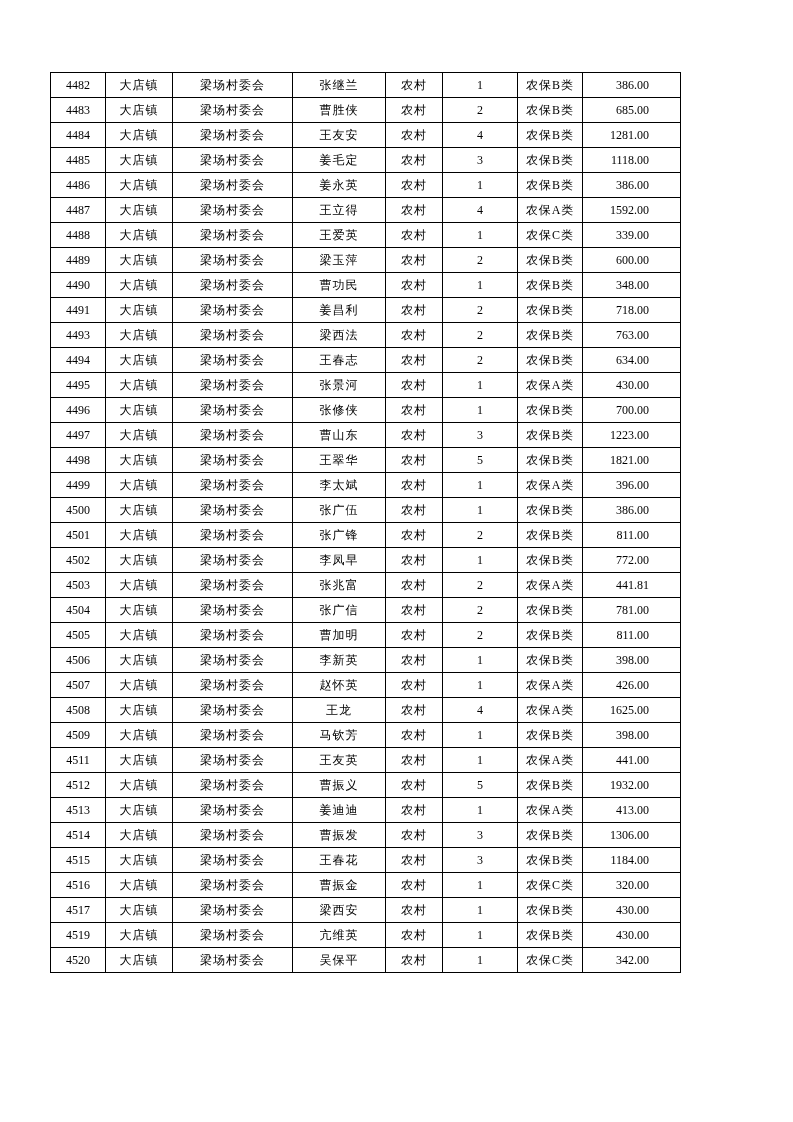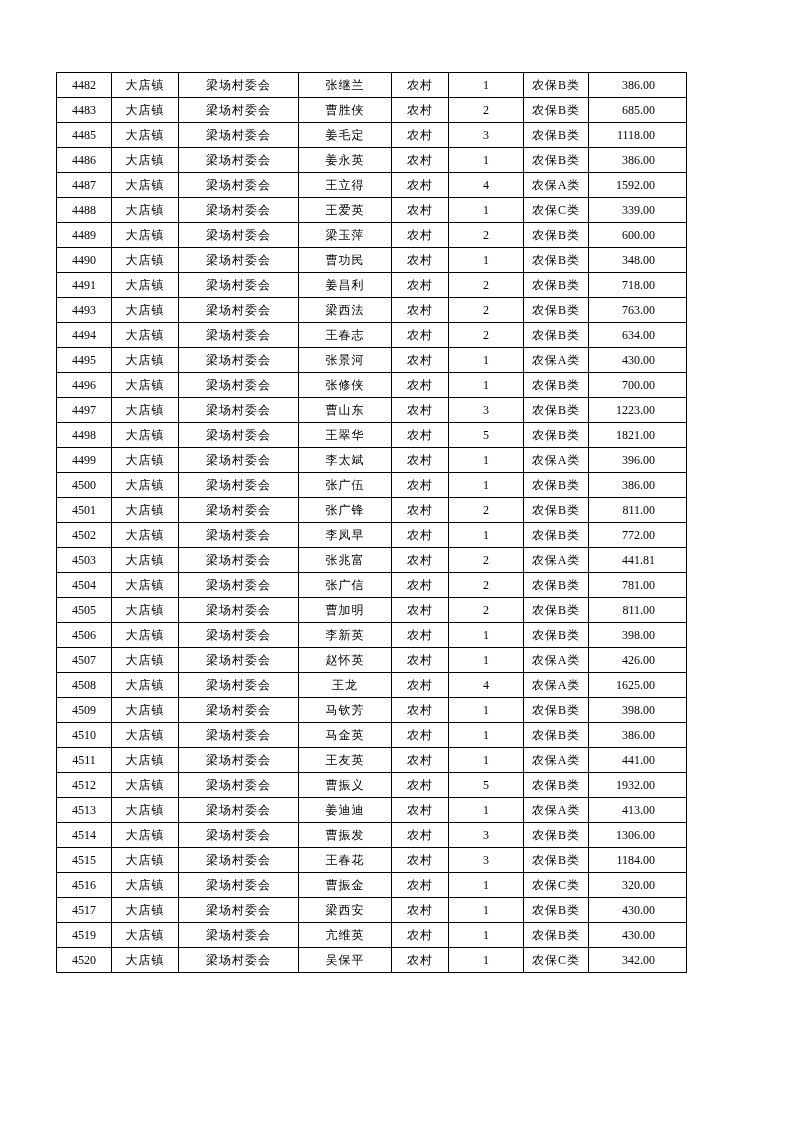--- a/index.html
+++ b/index.html
@@ -17,21 +17,21 @@
   .page {
     position: absolute;
     left: 0;
     top: 0;
     width: 793px;
     height: 1122px;
     background: #ffffff;
   }
   table.benefits {
     position: absolute;
-    left: 56px;
+    left: 50px;
     top: 72px;
     width: 630px;
     border-collapse: collapse;
     table-layout: fixed;
     font-size: 12px;
   }
   table.benefits td {
     border: 1px solid #000000;
     height: 24px;
     text-align: center;
@@ -80,20 +80,30 @@
           <td class="num">4483</td>
           <td>大店镇</td>
           <td>梁场村委会</td>
           <td>曹胜侠</td>
           <td>农村</td>
           <td class="num">2</td>
           <td>农保B类</td>
           <td class="amount">685.00</td>
         </tr>
         <tr>
+          <td class="num">4484</td>
+          <td>大店镇</td>
+          <td>梁场村委会</td>
+          <td>王友安</td>
+          <td>农村</td>
+          <td class="num">4</td>
+          <td>农保B类</td>
+          <td class="amount">1281.00</td>
+        </tr>
+        <tr>
           <td class="num">4485</td>
           <td>大店镇</td>
           <td>梁场村委会</td>
           <td>姜毛定</td>
           <td>农村</td>
           <td class="num">3</td>
           <td>农保B类</td>
           <td class="amount">1118.00</td>
         </tr>
         <tr>
@@ -318,30 +328,20 @@
         </tr>
         <tr>
           <td class="num">4509</td>
           <td>大店镇</td>
           <td>梁场村委会</td>
           <td>马钦芳</td>
           <td>农村</td>
           <td class="num">1</td>
           <td>农保B类</td>
           <td class="amount">398.00</td>
-        </tr>
-        <tr>
-          <td class="num">4510</td>
-          <td>大店镇</td>
-          <td>梁场村委会</td>
-          <td>马金英</td>
-          <td>农村</td>
-          <td class="num">1</td>
-          <td>农保B类</td>
-          <td class="amount">386.00</td>
         </tr>
         <tr>
           <td class="num">4511</td>
           <td>大店镇</td>
           <td>梁场村委会</td>
           <td>王友英</td>
           <td>农村</td>
           <td class="num">1</td>
           <td>农保A类</td>
           <td class="amount">441.00</td>

